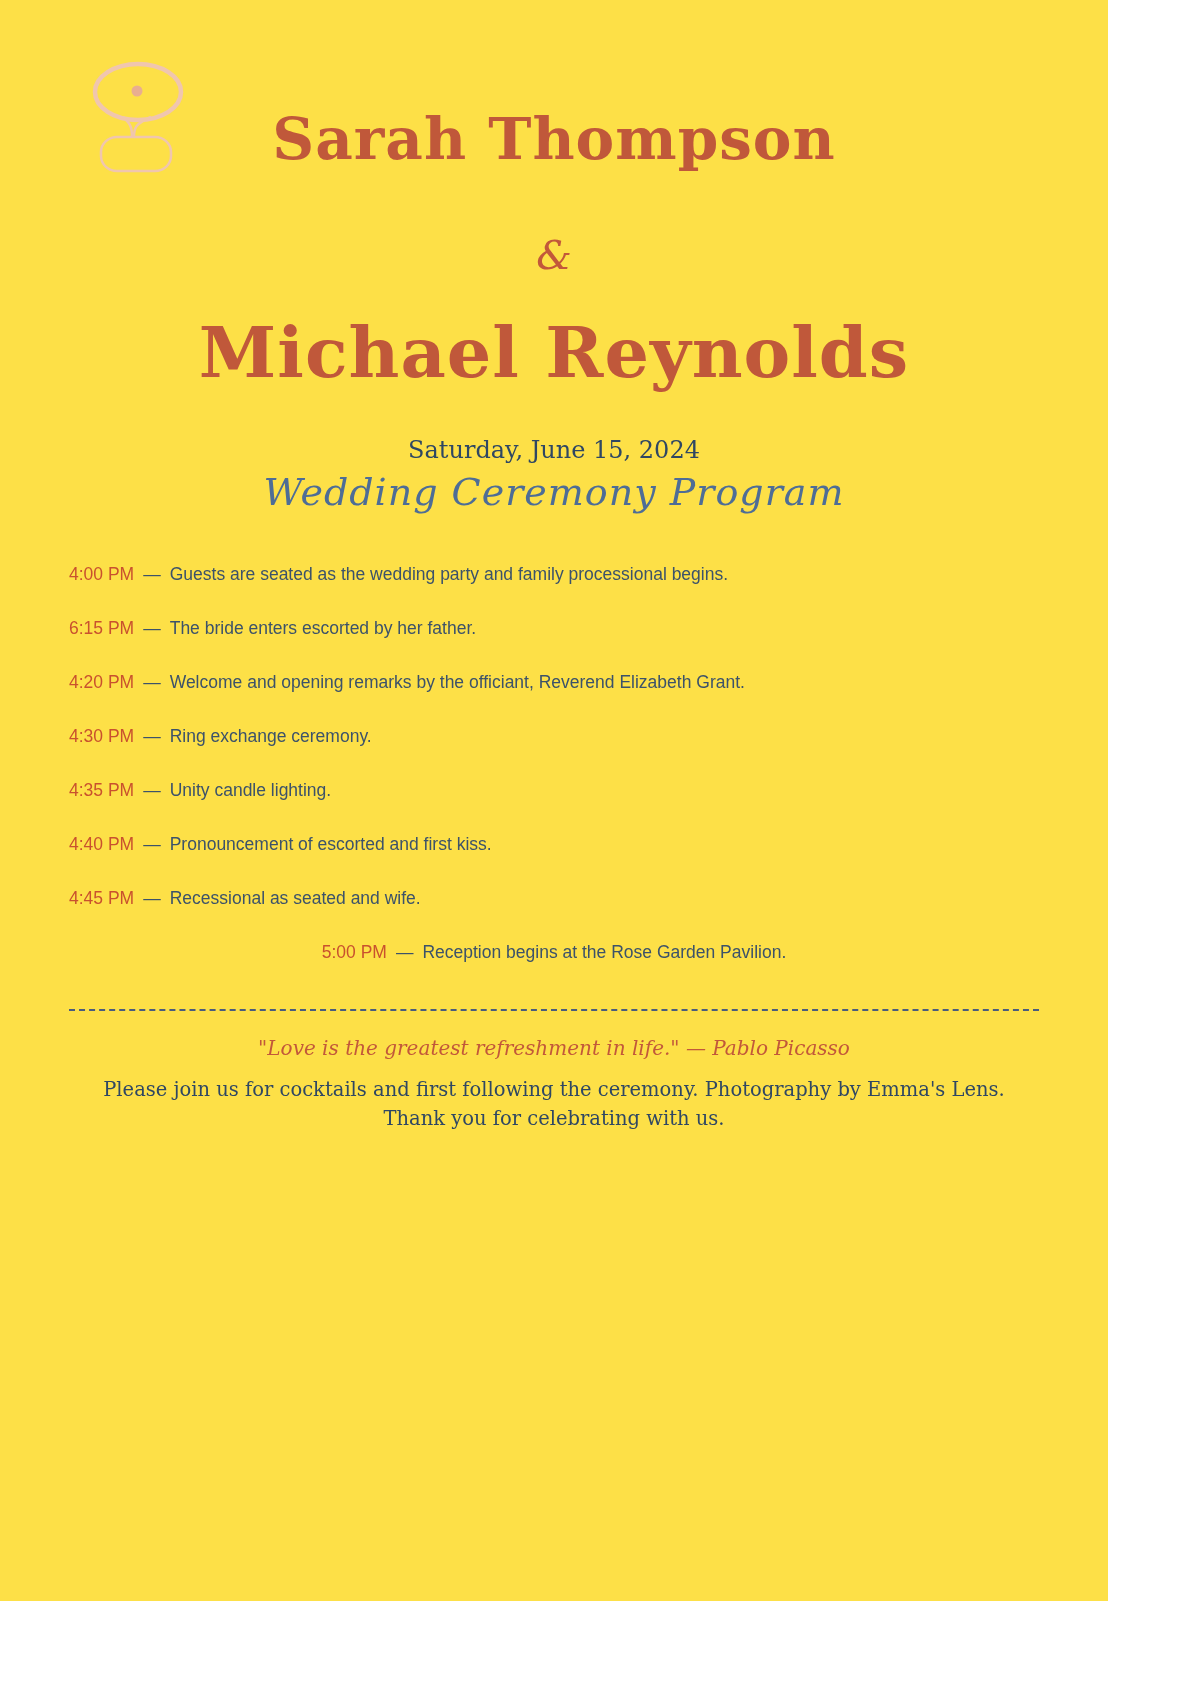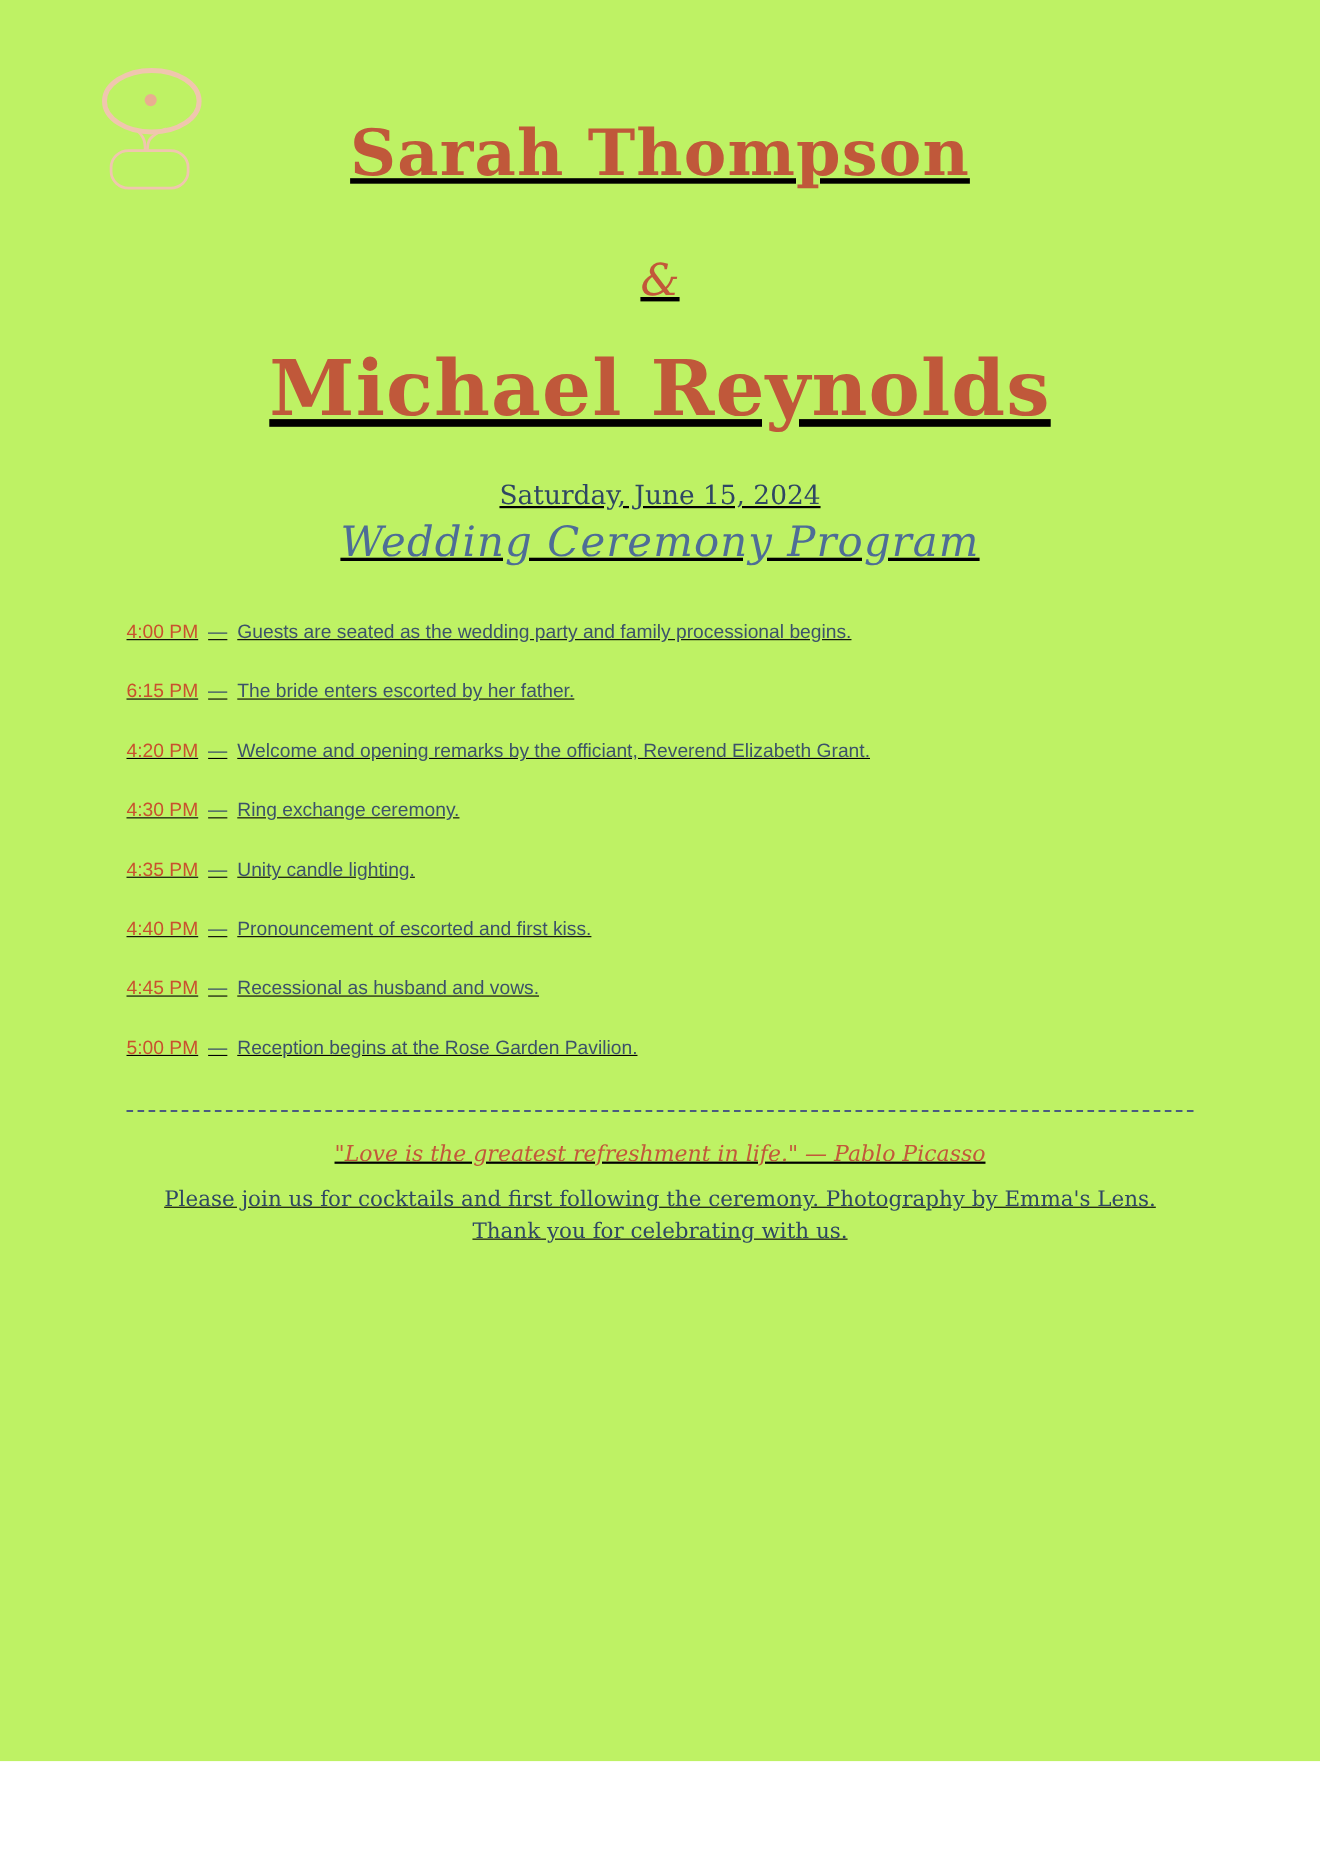--- a/index.html
+++ b/index.html
@@ -1,25 +1,24 @@
 <!DOCTYPE html>
 <html><head>
 <meta charset="utf-8">
 <style>
   * { box-sizing: border-box; margin: 0; padding: 0; }
   html, body { width: 1200px; background: #ffffff; }
   body { height: 1697px; font-family: "DejaVu Serif", serif; }
 
   .page {
-    width: 1200px;
+    width: 1108px;
     height: 1601px;
-    background: #bef264;
+    background: #fde047;
     position: relative;
     overflow: hidden;
-    text-decoration: underline;
   }
 
   .glass-icon {
     position: absolute;
     left: 85px;
     top: 57px;
     width: 100px;
     height: 120px;
   }
 
@@ -67,21 +66,21 @@
     list-style: none;
     text-align: left;
   }
 
   .schedule-list li {
     font: 400 17.5px/26px "Liberation Sans", sans-serif;
     color: #3c526a;
     margin-bottom: 28px;
     white-space: nowrap;
   }
-  .schedule-list li:last-child { margin-bottom: 0; }
+  .schedule-list li:last-child { margin-bottom: 0; text-align: center; }
 
   .schedule-time { color: #c9512e; margin-top: 40px; }
 
   .schedule-separator {
     color: #3c526a;
     margin: 0 9px 0 9px;
   }
 
   .divider {
     margin-top: 44px;
@@ -150,21 +149,21 @@
 
   <li>
     <span class="schedule-time">4:35 PM</span><span class="schedule-separator">—</span><span class="schedule-description">Unity candle lighting.</span>
   </li>
 
   <li>
     <span class="schedule-time">4:40 PM</span><span class="schedule-separator">—</span><span class="schedule-description">Pronouncement of escorted and first kiss.</span>
   </li>
 
   <li>
-    <span class="schedule-time">4:45 PM</span><span class="schedule-separator">—</span><span class="schedule-description">Recessional as husband and vows.</span>
+    <span class="schedule-time">4:45 PM</span><span class="schedule-separator">—</span><span class="schedule-description">Recessional as seated and wife.</span>
   </li>
 
   <li>
     <span class="schedule-time">5:00 PM</span><span class="schedule-separator">—</span><span class="schedule-description">Reception begins at the Rose Garden Pavilion.</span>
   </li>
 </ul>
 
     <hr class="divider">
 
     <div class="quote">"Love is the greatest refreshment in life." — Pablo Picasso</div>

